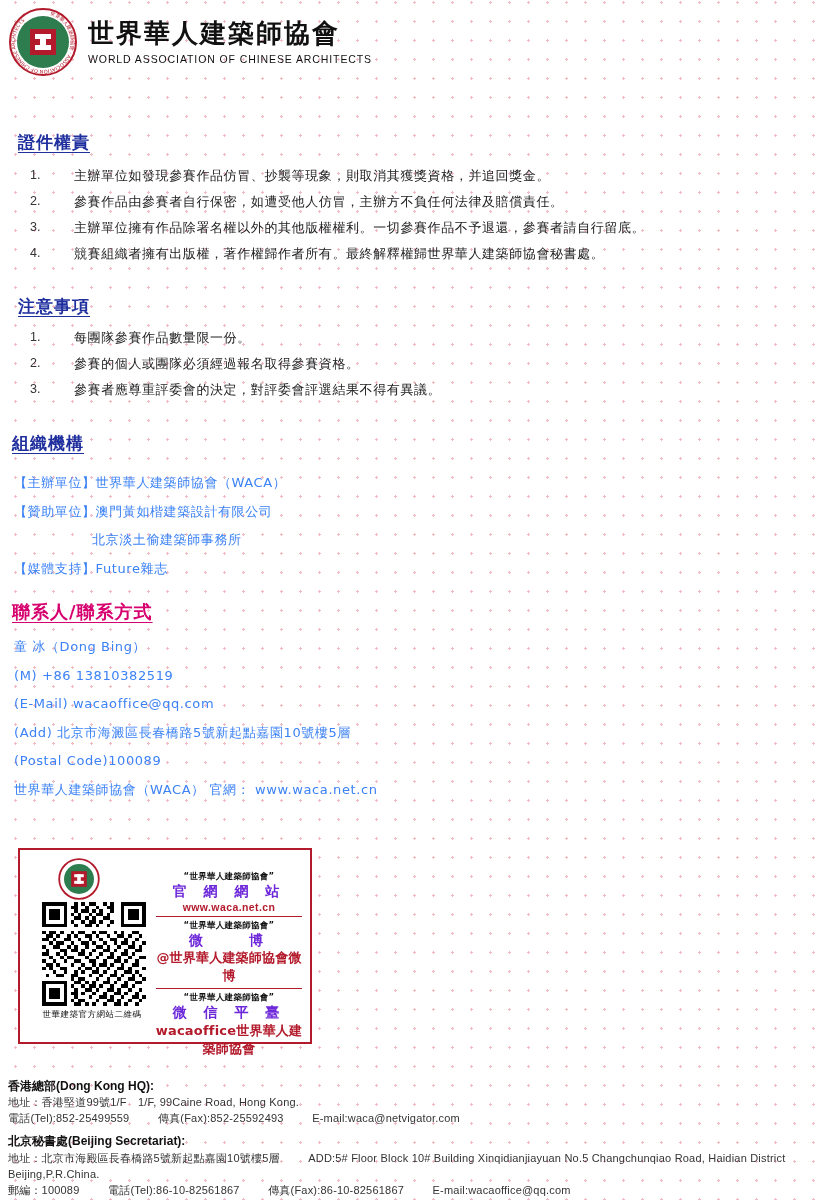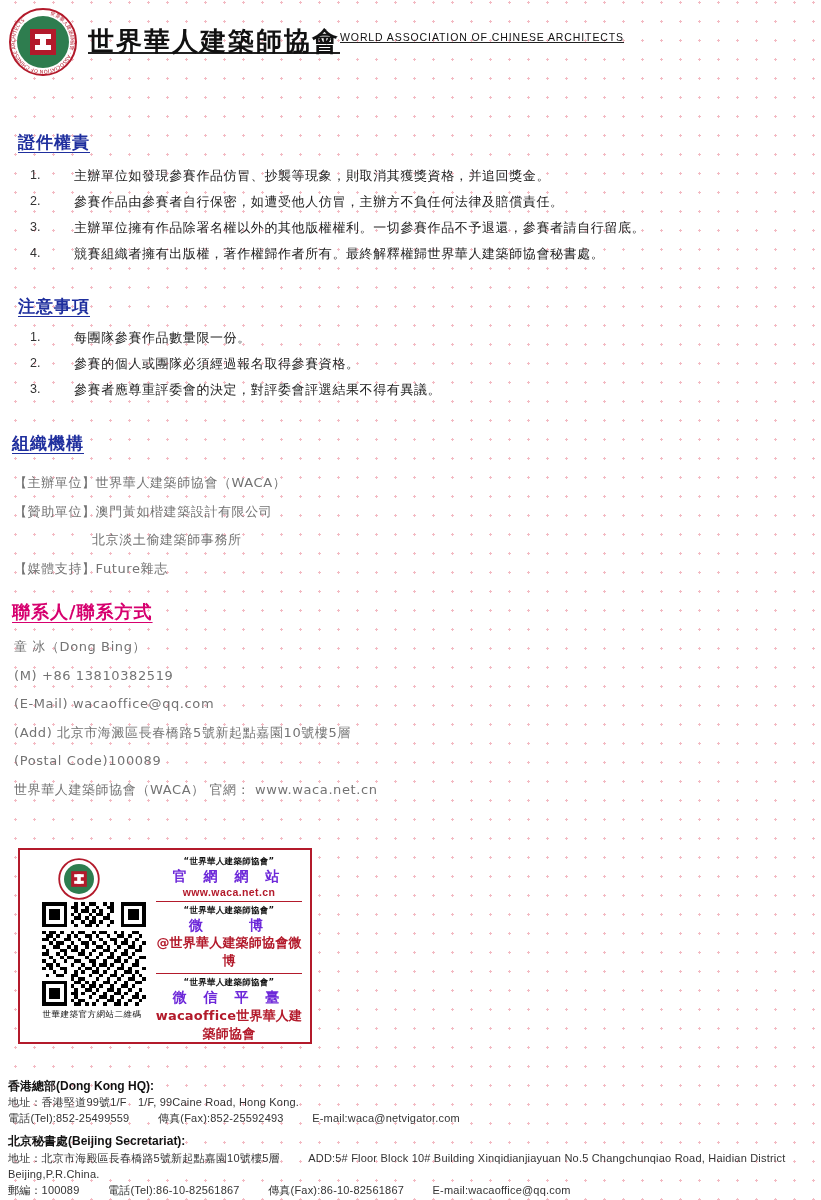--- a/index.html
+++ b/index.html
@@ -51,23 +51,22 @@
   .logo {
     width: 70px;
     height: 70px;
     position: relative;
     flex: 0 0 auto;
   }
   .logo svg { display: block; }
   .header-text {
     margin-left: 10px;
     display: flex;
-    flex-direction: row;
+    flex-direction: column;
     justify-content: center;
-    text-decoration: underline;
   }
   .header-cn {
     font-family: "DejaVu Sans", sans-serif;
     font-size: 26px;
     font-weight: bold;
     letter-spacing: 2px;
     color: #111111;
     line-height: 1.15;
   }
   .header-en {
@@ -120,21 +119,21 @@
   }
 
   
   .block {
     position: absolute;
     width: 760px;
   }
   .line {
     font-family: "DejaVu Sans", sans-serif;
     font-size: 13px;
-    color: #737373;
+    color: #3b82f6;
     letter-spacing: 0.6px;
     line-height: 1.35;
     margin-bottom: 11px;
     white-space: nowrap;
   }
   .line.indent {
     padding-left: 78px;
   }
 
   
@@ -169,21 +168,21 @@
   .qr-caption {
     font-family: "DejaVu Sans", sans-serif;
     font-size: 8.5px;
     color: #111111;
     text-align: center;
     letter-spacing: 0.5px;
     margin-top: 3px;
   }
   .qr-right {
     flex: 1 1 auto;
-    padding: 6px 6px 0 2px;
+    padding: 21px 6px 0 2px;
     box-sizing: border-box;
   }
   .qr-item {
     text-align: center;
     margin-bottom: 2px;
   }
   .qr-item-sub {
     font-family: "DejaVu Sans", sans-serif;
     font-size: 8.5px;
     font-weight: bold;

